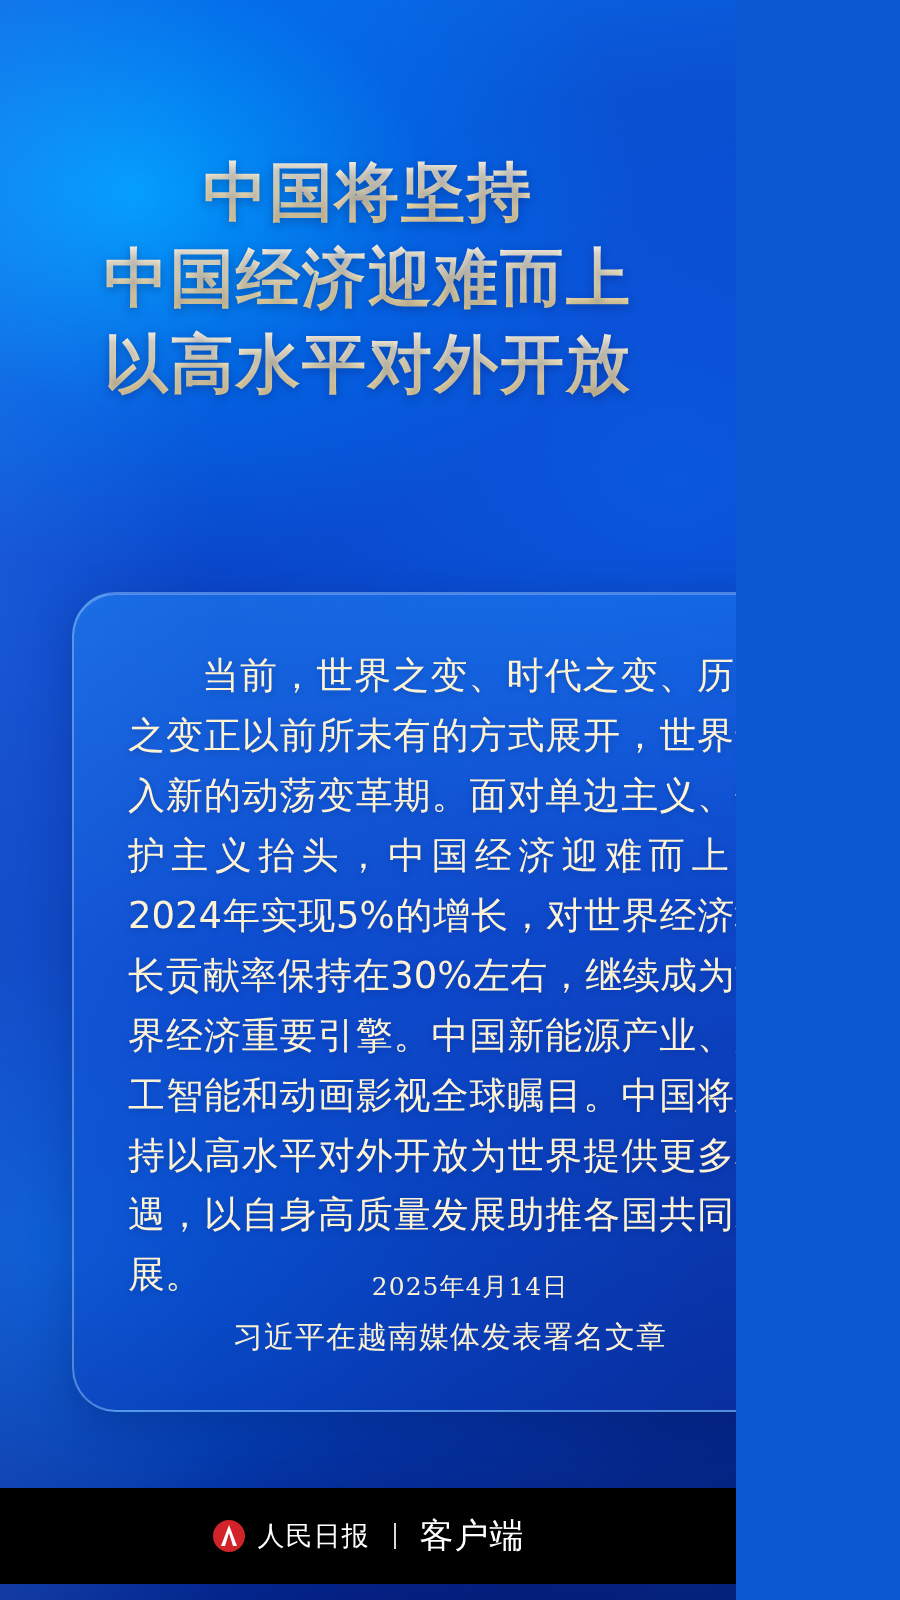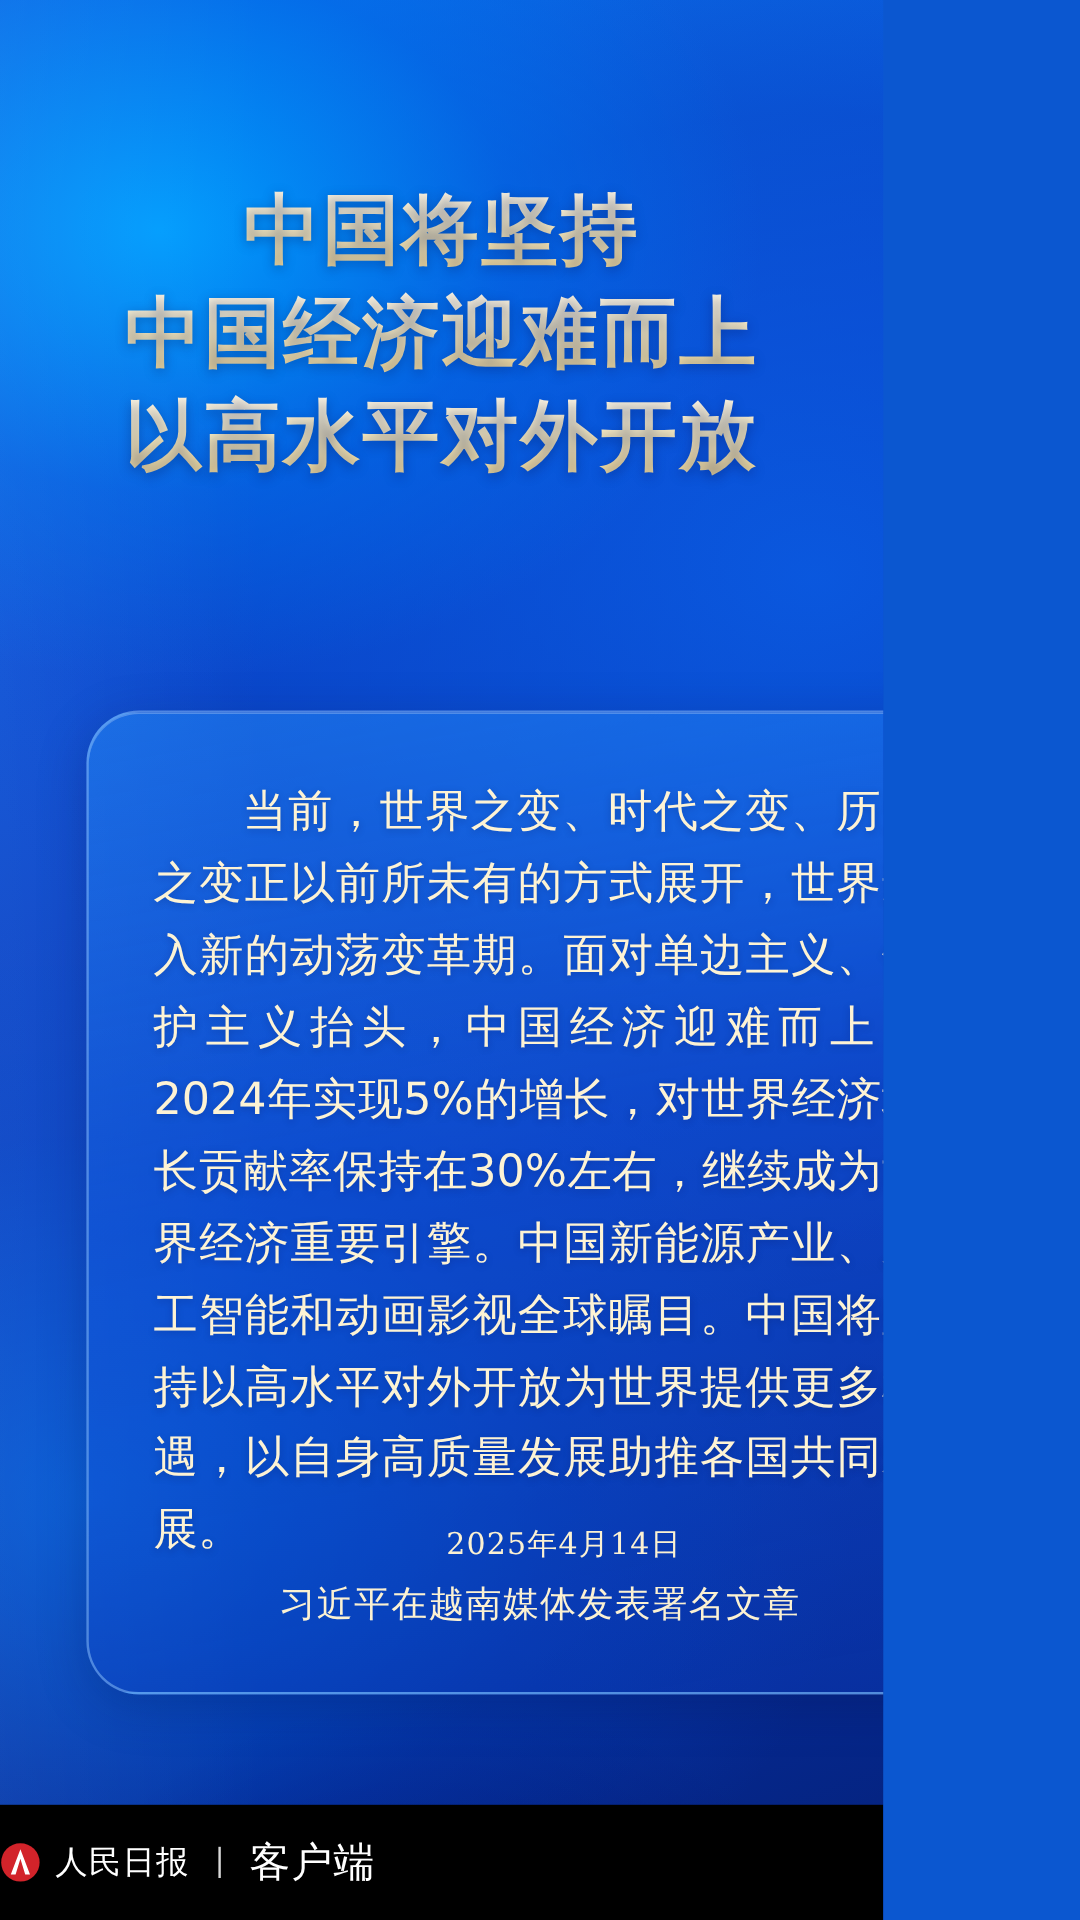--- a/index.html
+++ b/index.html
@@ -106,26 +106,26 @@
     font-size: 30px;
     color: #fbf1d2;
     letter-spacing: 1px;
   }
 
   
   .footer {
     position: absolute;
     left: 0;
     right: 0;
-    bottom: 0;
+    bottom: 16px;
     height: 96px;
     background: #000000;
     display: flex;
     align-items: center;
-    justify-content: flex-start;
+    justify-content: center;
     z-index: 4;
   }
   .footer-logo {
     display: flex;
     align-items: center;
     gap: 12px;
   }
   .logo-mark {
     width: 34px;
     height: 34px;

